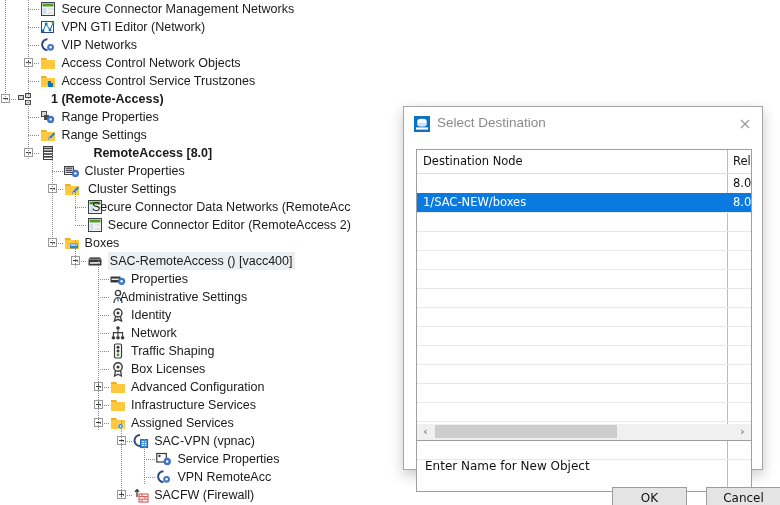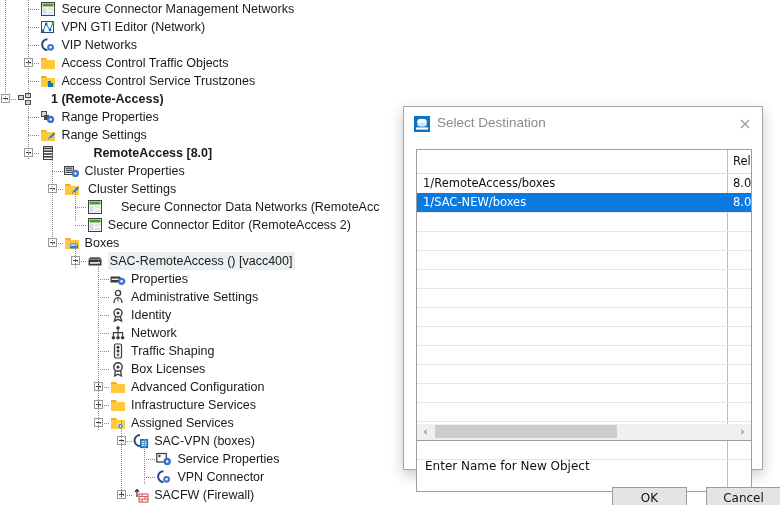--- a/index.html
+++ b/index.html
@@ -114,21 +114,21 @@
       <span class="lbl" style="left: 61.4px;">VIP Networks</span>
     </div>
     <div class="row" style="top: 54px;">
       <div class="exp plus" style="left: 24.4px; top: 4px;"></div>
       <span class="ico" style="left: 40.4px;">
         <svg width="16" height="16" viewBox="0 0 16 16">
           <path d="M1 3h5l1.4 2H15v9H1z" fill="#f2b01e"></path>
           <path d="M1 5h14v9H1z" fill="#ffc83d"></path>
         </svg>
       </span>
-      <span class="lbl" style="left: 61.4px;">Access Control Traffic Objects</span>
+      <span class="lbl" style="left: 61.4px;">Access Control Network Objects</span>
     </div>
     <div class="row" style="top: 72px;">
       <span class="ico" style="left: 40.4px;">
         <svg width="16" height="16" viewBox="0 0 16 16">
           <path d="M1 3h5l1.4 2H15v9H1z" fill="#f2b01e"></path>
           <path d="M1 5h14v9H1z" fill="#ffc83d"></path>
           <path d="M8 8h3v2h2v4H8z" fill="#0b72c4"></path>
           <circle cx="8.6" cy="10.6" r="1.1" fill="#0b72c4"></circle>
         </svg>
       </span>
@@ -212,21 +212,21 @@
     <div class="row" style="top: 198px;">
       <span class="ico" style="left: 86.8px;">
         <svg width="16" height="16" viewBox="0 0 16 16">
           <rect x="1.5" y="1.5" width="13" height="13" fill="#ffffff" stroke="#3f3f46"></rect>
           <rect x="2.5" y="2.5" width="11" height="3" fill="#4f9a2f"></rect>
           <rect x="2.5" y="6.5" width="4" height="7" fill="#cfe0f0"></rect>
           <rect x="7.5" y="6.5" width="6" height="3" fill="#e4e4e4"></rect>
           <rect x="7.5" y="10.5" width="6" height="3" fill="#e4e4e4"></rect>
         </svg>
       </span>
-      <span class="lbl" style="left: 121px;">Secure Connector Data Networks (RemoteAcc</span>
+      <span class="lbl" style="left: 92px;">Secure Connector Data Networks (RemoteAcc</span>
     </div>
     <div class="row" style="top: 216px;">
       <span class="ico" style="left: 86.8px;">
         <svg width="16" height="16" viewBox="0 0 16 16">
           <rect x="1.5" y="1.5" width="13" height="13" fill="#ffffff" stroke="#3f3f46"></rect>
           <rect x="2.5" y="2.5" width="11" height="3" fill="#4f9a2f"></rect>
           <rect x="2.5" y="6.5" width="4" height="7" fill="#cfe0f0"></rect>
           <rect x="7.5" y="6.5" width="6" height="3" fill="#e4e4e4"></rect>
           <rect x="7.5" y="10.5" width="6" height="3" fill="#e4e4e4"></rect>
         </svg>
@@ -268,21 +268,21 @@
       <span class="lbl" style="left: 131px;">Properties</span>
     </div>
     <div class="row" style="top: 288px;">
       <span class="ico" style="left: 110px;">
         <svg width="16" height="16" viewBox="0 0 16 16">
           <circle cx="8" cy="4" r="2.6" fill="none" stroke="#3a3a3a" stroke-width="1.3"></circle>
           <path d="M4 14c0-3.2 1.8-5.4 4-5.4s4 2.2 4 5.4" fill="none" stroke="#3a3a3a" stroke-width="1.3"></path>
           <line x1="8" y1="8.6" x2="8" y2="12.4" stroke="#2f7fd0" stroke-width="1.3"></line>
         </svg>
       </span>
-      <span class="lbl" style="left: 131px;">Administrative Settings</span>
+      <span class="lbl" style="left: 120px;">Administrative Settings</span>
     </div>
     <div class="row" style="top: 306px;">
       <span class="ico" style="left: 110px;">
         <svg width="16" height="16" viewBox="0 0 16 16">
           <circle cx="8" cy="6" r="4" fill="none" stroke="#3a3a3a" stroke-width="1.4"></circle>
           <circle cx="8" cy="6" r="1.5" fill="#3a3a3a"></circle>
           <path d="M5.6 9.4L4.4 14l3.6-1.7L11.6 14l-1.2-4.6" fill="none" stroke="#3a3a3a" stroke-width="1.3"></path>
         </svg>
       </span>
       <span class="lbl" style="left: 131px;">Identity</span>
@@ -357,42 +357,42 @@
       <div class="exp" style="left: 117.2px; top: 4px;"></div>
       <span class="ico" style="left: 133.2px;">
         <svg width="16" height="16" viewBox="0 0 16 16">
           <path d="M7 2A5 5 0 1 0 7 13" stroke="#2a4b7c" stroke-width="2" fill="none"></path>
           <rect x="7.6" y="6.6" width="7" height="8" fill="#3f8fd9" stroke="#1d5fa8"></rect>
           <rect x="8.8" y="8.2" width="4.6" height="0.9" fill="#ffffff"></rect>
           <rect x="8.8" y="10" width="4.6" height="0.9" fill="#ffffff"></rect>
           <rect x="8.8" y="11.8" width="4.6" height="0.9" fill="#ffffff"></rect>
         </svg>
       </span>
-      <span class="lbl" style="left: 154.2px;">SAC-VPN (boxes)</span>
+      <span class="lbl" style="left: 154.2px;">SAC-VPN (vpnac)</span>
     </div>
     <div class="row" style="top: 450px;">
       <span class="ico" style="left: 156.4px;">
         <svg width="16" height="16" viewBox="0 0 16 16">
           <rect x="0.8" y="2.5" width="9.5" height="8.5" fill="#ffffff" stroke="#3a3a3a" stroke-width="1.2"></rect>
           <circle cx="3.5" cy="5" r="1.2" fill="#3a3a3a"></circle>
           <circle cx="11.2" cy="10.5" r="3.7" fill="#3f74c9"></circle>
           <circle cx="11.2" cy="10.5" r="1.2" fill="#ffffff"></circle>
         </svg>
       </span>
       <span class="lbl" style="left: 177.4px;">Service Properties</span>
     </div>
     <div class="row" style="top: 468px;">
       <span class="ico" style="left: 156.4px;">
         <svg width="16" height="16" viewBox="0 0 16 16">
           <path d="M7.5 2.2A5.4 5.4 0 1 0 7.5 13" stroke="#2a4b7c" stroke-width="2" fill="none"></path>
           <circle cx="10.6" cy="10.3" r="3.4" fill="#3f74c9"></circle>
           <circle cx="10.6" cy="10.3" r="1.2" fill="#ffffff"></circle>
         </svg>
       </span>
-      <span class="lbl" style="left: 177.4px;">VPN Connector</span>
+      <span class="lbl" style="left: 177.4px;">VPN RemoteAcc</span>
     </div>
     <div class="row" style="top: 486px;">
       <div class="exp plus" style="left: 117.2px; top: 4px;"></div>
       <span class="ico" style="left: 133.2px;">
         <svg width="16" height="16" viewBox="0 0 16 16">
           <rect x="6" y="7" width="9" height="8" fill="#ffffff" stroke="#d9534f" stroke-width="1.1"></rect>
           <path d="M6 9.6h9M6 12.2h9M9 7v2.6M12 9.6v2.6M9 12.2v2.8" stroke="#d9534f" stroke-width="1"></path>
           <path d="M4 10V2.4M4 2.4l-2 2.4M4 2.4l2 2.4" stroke="#3a3a3a" stroke-width="1.3" fill="none"></path>
         </svg>
       </span>
@@ -455,25 +455,25 @@
         <line x1="5" y1="5" x2="13" y2="13" stroke="#9b9b9b" stroke-width="1.3"></line>
         <line x1="13" y1="5" x2="5" y2="13" stroke="#9b9b9b" stroke-width="1.3"></line>
       </svg>
     </span>
   </div>
 
   <div id="listWrap">
     <div id="list">
         <div class="coldiv"></div>
         <div class="lrow hdr" style="top: 2px;">
+          <span class="c1">Destination Node</span>
           <span class="c2">Release</span>
         </div>
         <div class="rowsep" style="top: 23px;"></div>
         <div class="lrow" style="top: 24px;">
-          <span class="c1">1/RemoteAccess/boxes</span>
           <span class="c2">8.0</span>
         </div>
         <div class="lrow sel" style="top: 43px;">
           <span class="c1">1/SAC-NEW/boxes</span>
           <span class="c2">8.0</span>
         </div>
         <div class="rowsep" style="top: 62px; background: rgb(232, 232, 232);"></div>
         <div class="rowsep" style="top: 81px; background: rgb(232, 232, 232);"></div>
         <div class="rowsep" style="top: 100px; background: rgb(232, 232, 232);"></div>
         <div class="rowsep" style="top: 119px; background: rgb(232, 232, 232);"></div>

